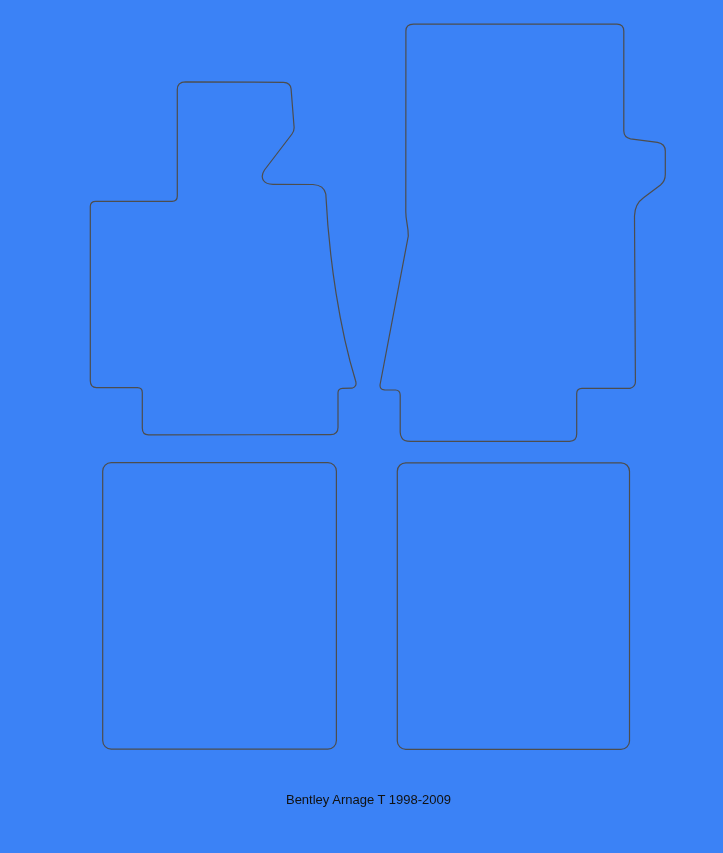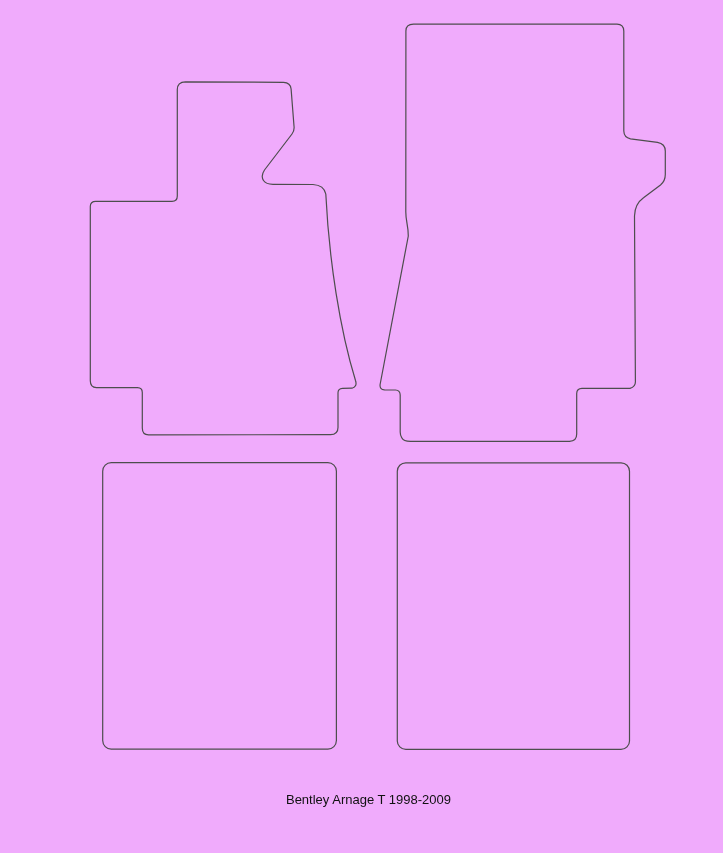--- a/index.html
+++ b/index.html
@@ -1,16 +1,16 @@
 <!DOCTYPE html>
 <html><head>
 <meta charset="utf-8">
 <style>
   html,body{margin:0;padding:0;background:#ffffff;}
-  .page{position:relative;width:723px;height:853px;background:#f0abfc;overflow:hidden;
+  .page{position:relative;width:723px;height:853px;background:#3b82f6;overflow:hidden;
         font-family:"Liberation Sans", sans-serif;}
 </style>
 </head>
 <body>
 <div class="page">
 
 <svg width="723" height="853" viewBox="0 0 723 853" xmlns="http://www.w3.org/2000/svg">
   <g fill="none" stroke="#4d4d4d" stroke-width="1.2" stroke-linejoin="round" stroke-linecap="round">
 
     <path d="M 185.5 81.8

